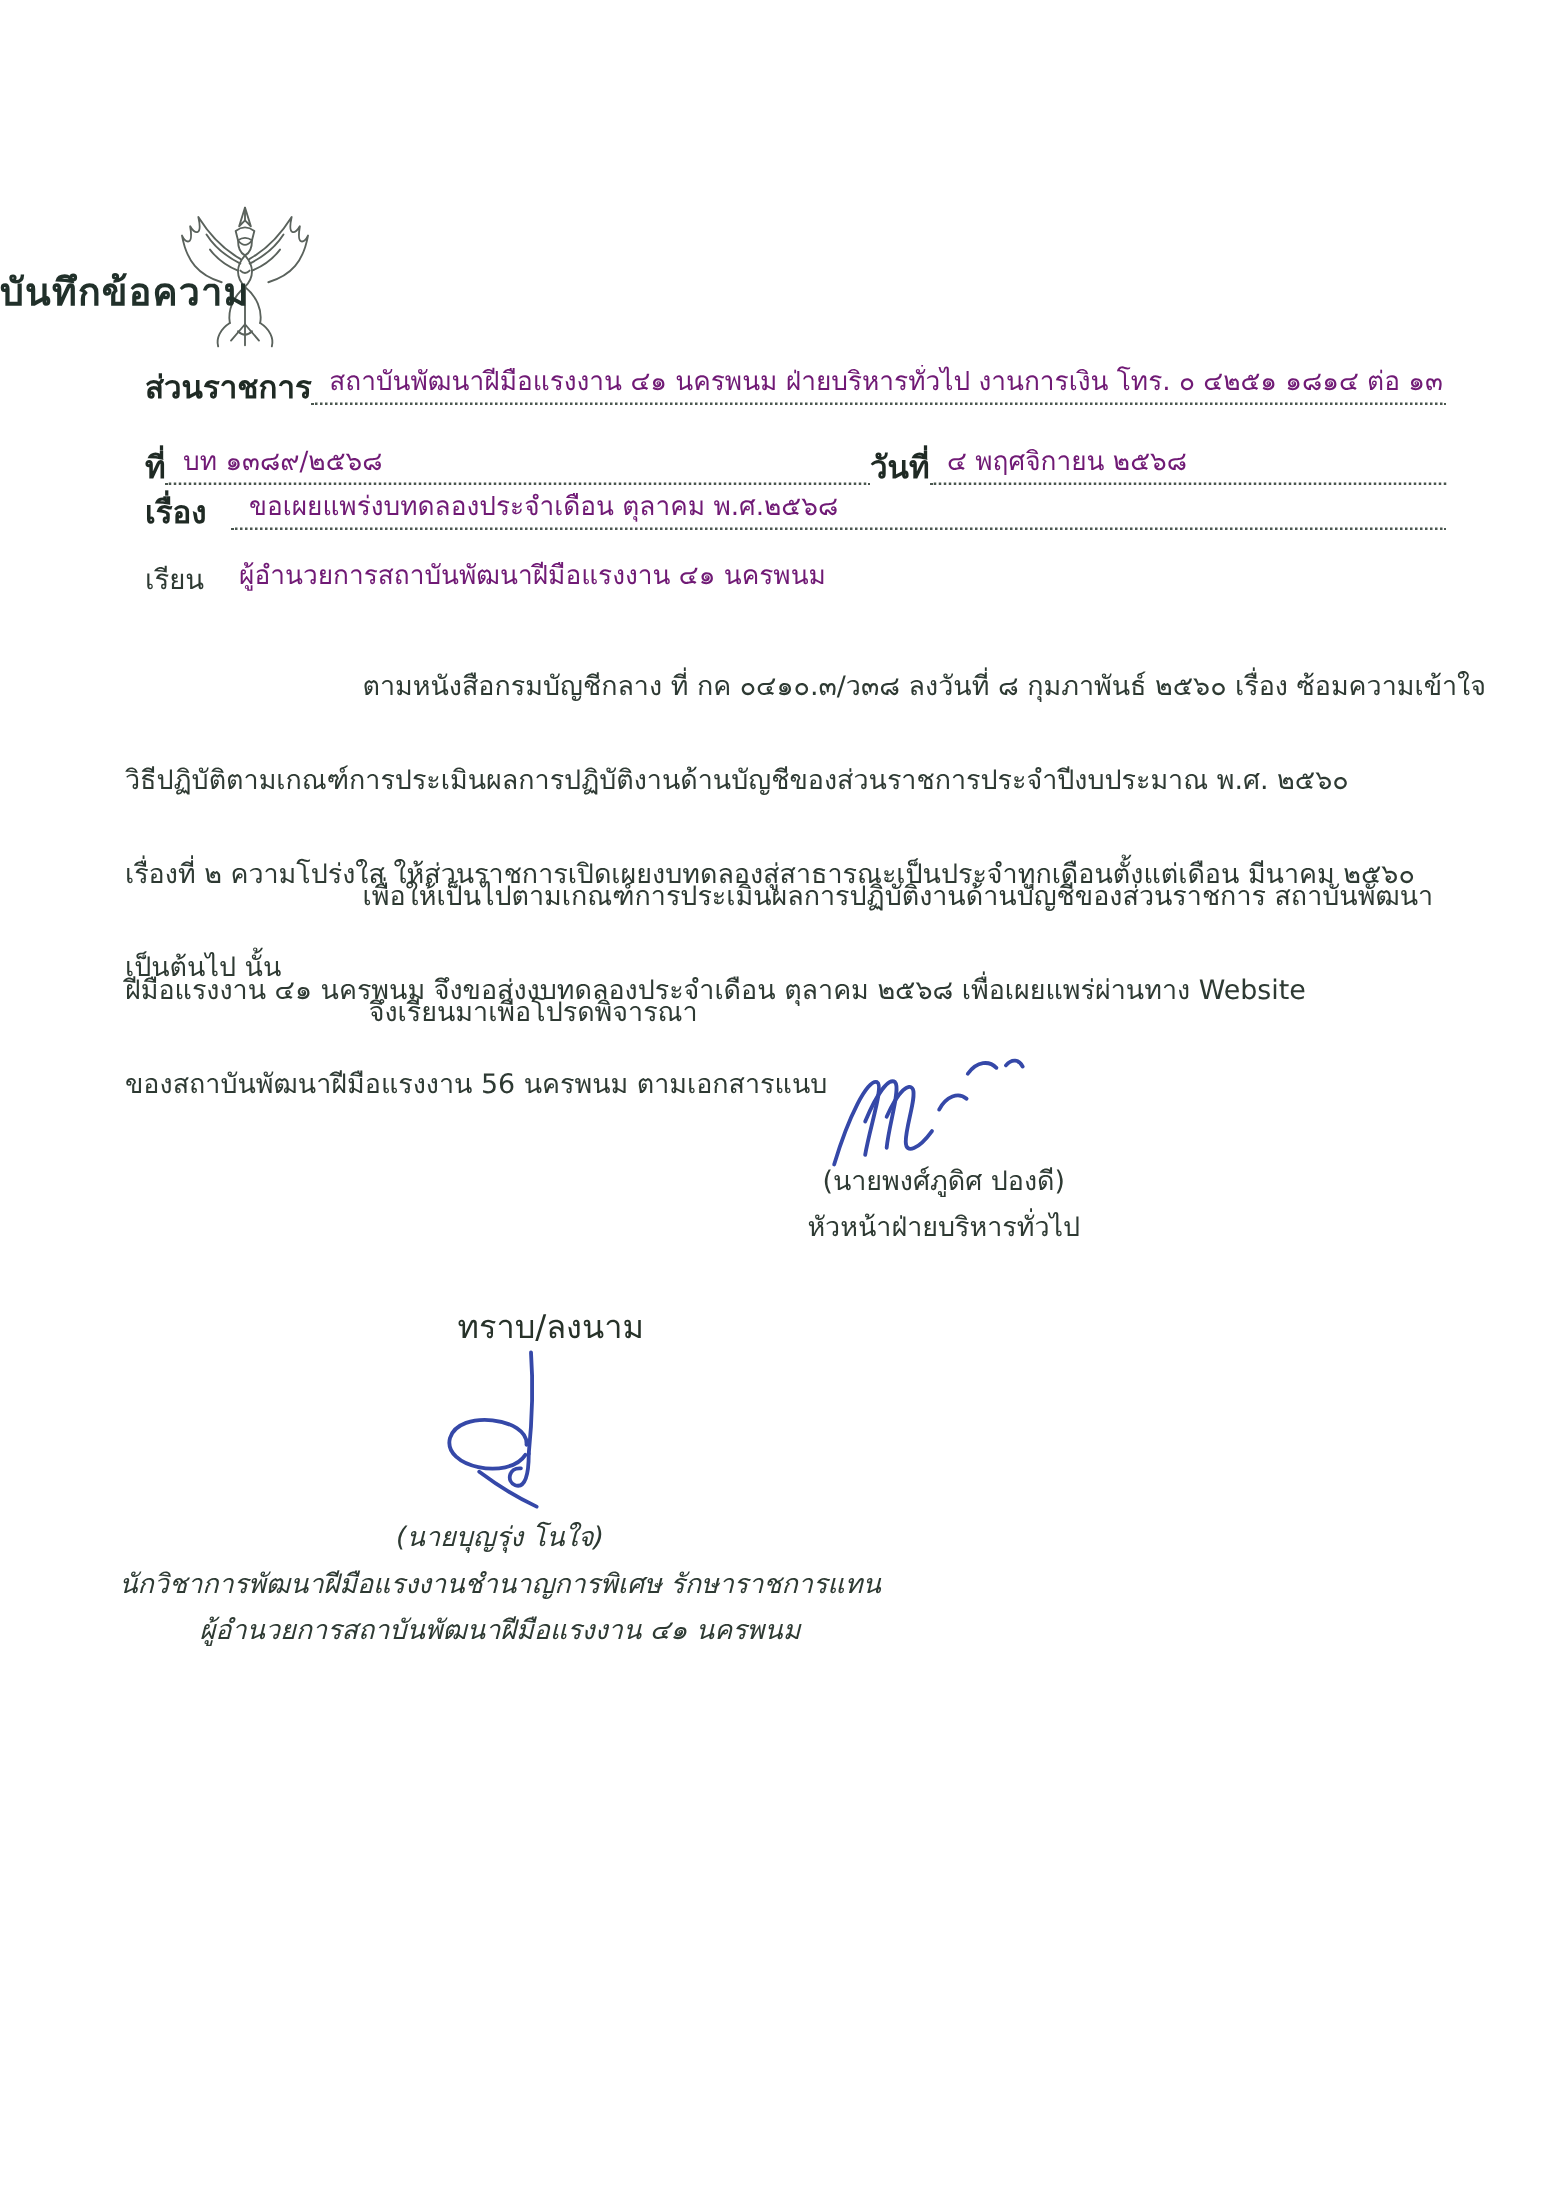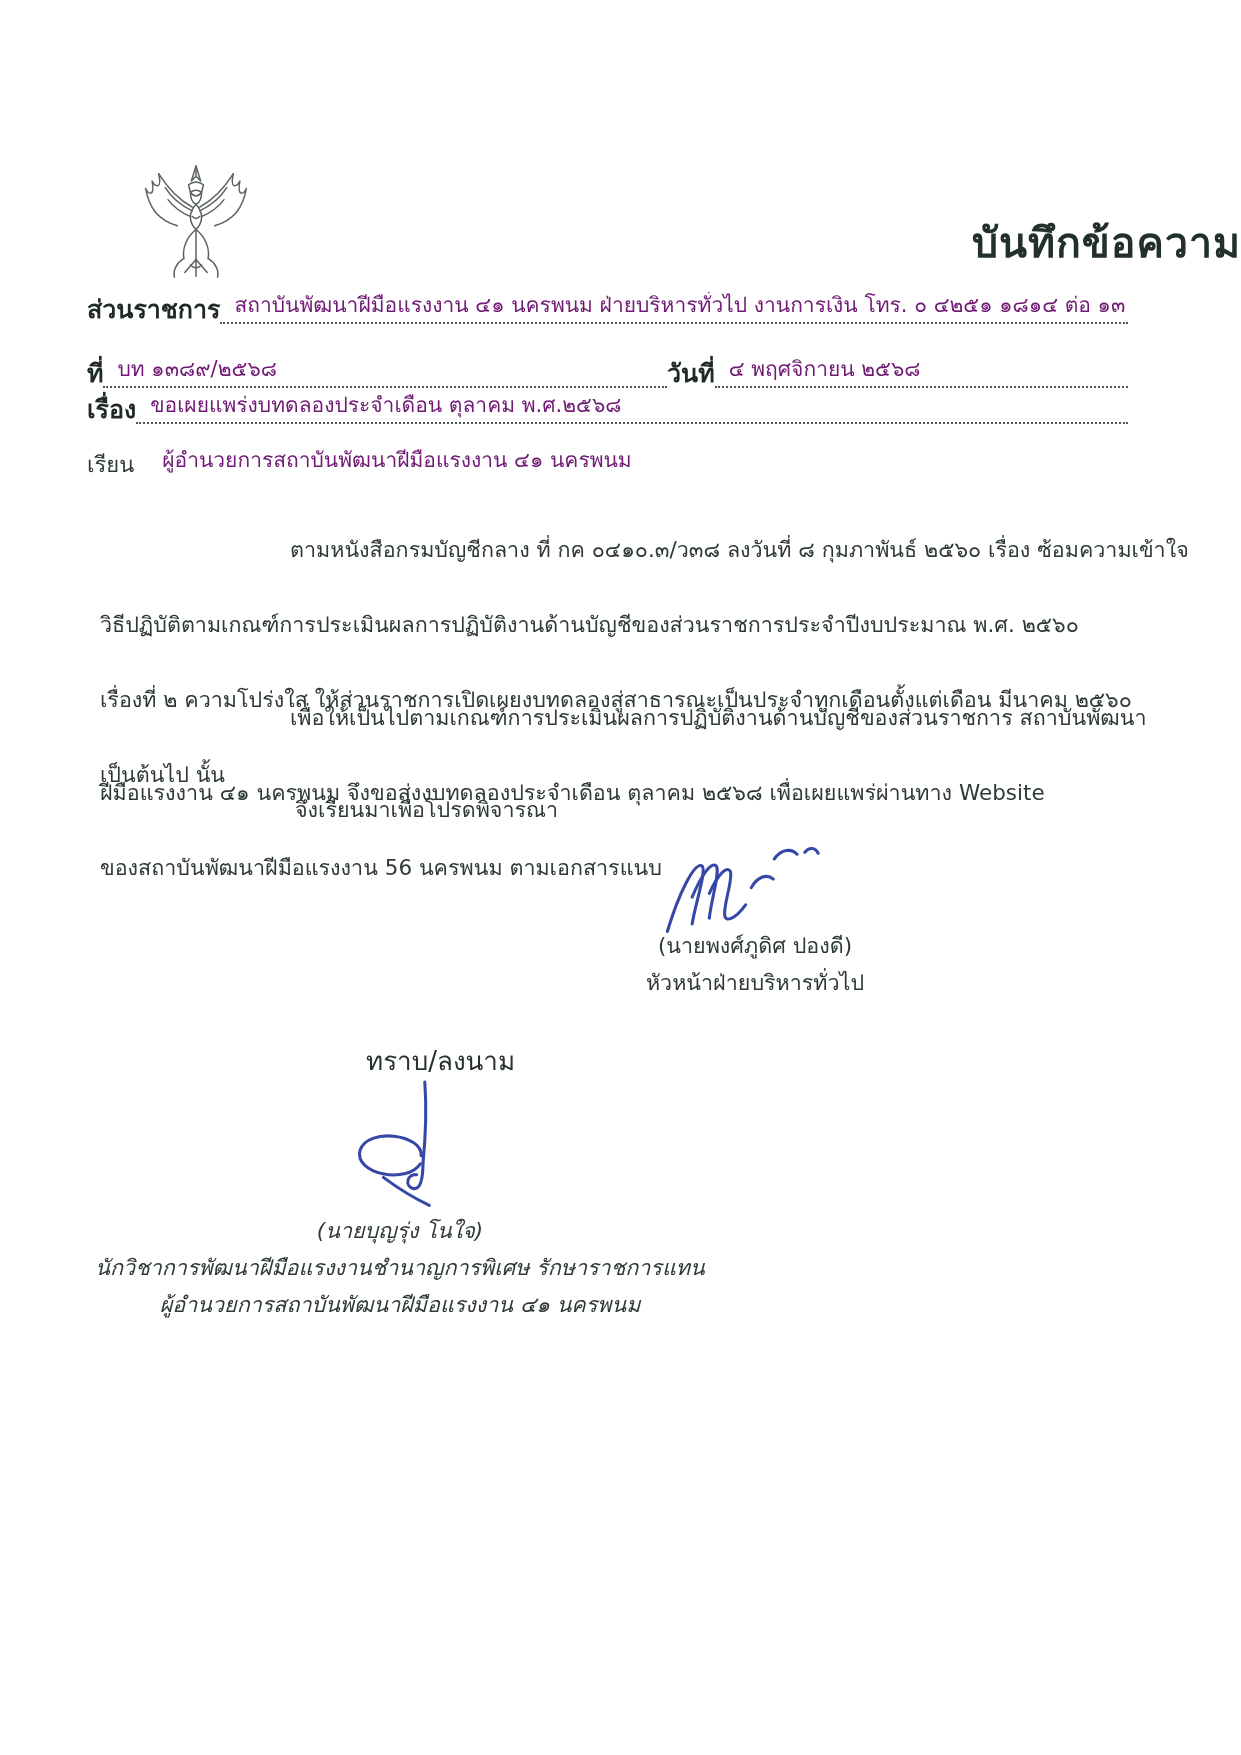--- a/index.html
+++ b/index.html
@@ -8,25 +8,25 @@
     width:1241px;height:1755px;
     margin:0 auto;
     background:#ffffff;
     font-family:"DejaVu Sans", sans-serif;
     color:#2e3a33;
     overflow:hidden;
   }
   .emblem{position:absolute;left:140px;top:160px;width:112px;height:126px;}
   .memo-title{
     position:absolute;left:0;top:210px;width:100%;
-    text-align:right;font-size:41px;font-weight:700;color:#21302a;
+    text-align:left;font-size:30px;font-weight:700;color:#21302a;
     letter-spacing:1px;
   }
   .hrow{
-    position:absolute;left:87px;width:1041px;
+    position:absolute;left:116px;width:1041px;
     display:flex;align-items:flex-end;
   }
   .flabel{font-weight:700;font-size:25px;color:#1f2a24;white-space:nowrap;line-height:1.15;}
   .flabel.regular{font-weight:400;font-size:22px;color:#2e3a33;}
   .fvalue{
     font-size:21px;color:#701a75;white-space:nowrap;overflow:hidden;
     border-bottom:2px dotted #4a564f;
     padding:0 4px 3px 14px;line-height:1.3;
   }
   .fvalue.nofill{border-bottom:none;}
@@ -87,21 +87,21 @@
     <span class="fvalue growfull">สถาบันพัฒนาฝีมือแรงงาน ๔๑ นครพนม ฝ่ายบริหารทั่วไป งานการเงิน โทร. ๐ ๔๒๕๑ ๑๘๑๔ ต่อ ๑๓</span>
   </div>
 
   <div class="hrow" style="top:340px;">
     <span class="flabel">ที่</span>
     <span class="fvalue grow1">บท ๑๓๘๙/๒๕๖๘</span>
     <span class="flabel">วันที่</span>
     <span class="fvalue grow2">๔ พฤศจิกายน ๒๕๖๘</span>
   </div>
 
-  <div class="hrow" style="top:392px;">
+  <div class="hrow" style="top:392px;gap:20px;">
     <span class="flabel">เรื่อง</span>
     <span class="fvalue growfull">ขอเผยแพร่งบทดลองประจำเดือน ตุลาคม พ.ศ.๒๕๖๘</span>
   </div>
 
   <div class="hrow" style="top:447px;">
     <span class="flabel regular">เรียน</span>
     <span class="fvalue nofill" style="padding-left:28px;">ผู้อำนวยการสถาบันพัฒนาฝีมือแรงงาน ๔๑ นครพนม</span>
   </div>
 
   <div class="bodyblock" style="top:492px;">

